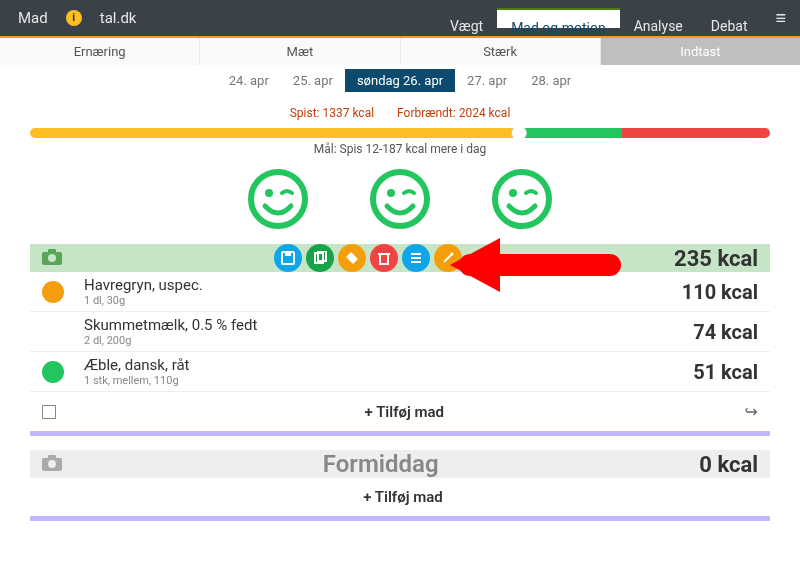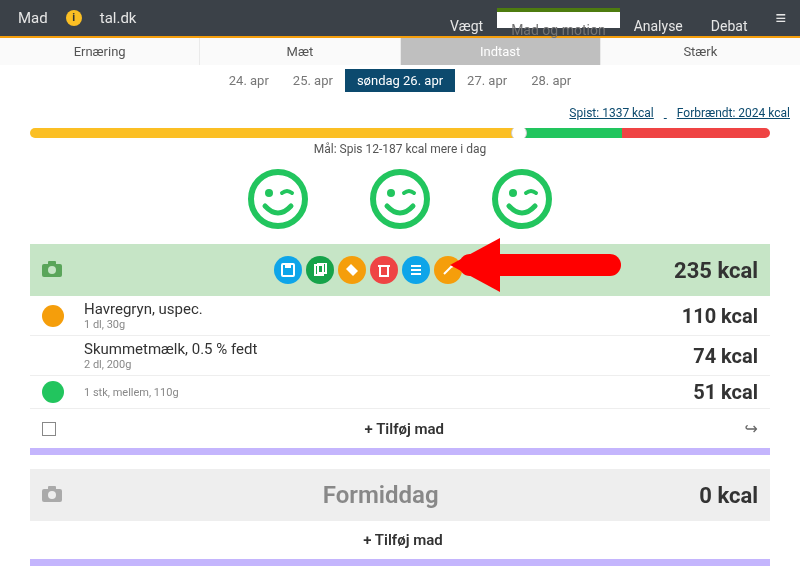--- a/index.html
+++ b/index.html
@@ -4,70 +4,70 @@
 <style>
   * { box-sizing: border-box; margin: 0; padding: 0; font-family: -apple-system, "Segoe UI", Roboto, Arial, sans-serif; }
   body { background: #fff; width: 800px; height: 584px; overflow: hidden; color: #333; }
 
   
   .topnav { background:#3b4148; height:36px; display:flex; align-items:center; color:#e6e6e6; font-size:14px; }
   .brand { padding-left:18px; font-size:15px; display:flex; align-items:center; gap:18px; }
   .brand .o { display:inline-block; width:16px; height:16px; border-radius:50%; background:#fbbf24; color:#333; font-weight:bold; text-align:center; line-height:16px; font-size:11px; }
   .topnav .spacer { flex:1; }
   .topnav .item { padding:0 14px; height:20px; line-height:36px; cursor:pointer; }
-  .topnav .item.active { background:#fff; color:#737373; border-top:4px solid #4d7c0f; }
+  .topnav .item.active { background:#fff; color:#0c4a6e; border-top:2px solid #4d7c0f; }
   .topnav .burger { padding:0 14px; font-size:18px; }
   .orange-line { height:2px; background:#f59e0b; }
 
   
   .subnav { display:flex; font-size:13px; color:#555; }
   .subnav .sitem { flex:1; text-align:center; padding:6px 12px; border-right:1px solid #eaeaea; cursor:pointer; background:#fafafa;}
   .subnav .sitem:last-child { border-right:none; }
   .subnav .sitem.act { background:#bfbfbf; color:#fff; }
 
   .dates { display:flex; justify-content:center; gap:0; color:#777; font-size:13px; padding:4px 0; }
   .dates span { padding:4px 12px; cursor:pointer;}
   .dates span.sel { background:#0c4a6e; color:#fff; }
 
-  .summary { text-align:right; font-size:12px; color:#0c4a6e; padding:10px 0 4px;text-decoration:underline; }
+  .summary { text-align:center; font-size:12px; color:#c2410c; padding:10px 0 4px; }
   .summary span { margin:0 10px; }
 
   .bar { position:relative; height:10px; margin:4px 30px 0; border-radius:6px; overflow:hidden; display:flex;}
   .bar .seg { height:100%; }
   .bar .yellow{background:#fbbf24;}
   .bar .green{background:#22c55e;}
   .bar .red{background:#ef4444;}
   .bar .knob{ position:absolute; top:-3px; width:16px; height:16px; background:#fff; border:1px solid #ccc; border-radius:50%; }
 
   .goal { text-align:center; font-size:12px; color:#555; padding:4px 0 8px; }
 
   .faces { display:flex; justify-content:center; gap:60px; padding:4px 0 14px;}
   .face svg { display:block; }
 
   .content { padding:0 30px; }
 
-  .mealhead { background:#c6e5c6; display:flex; align-items:center; padding:12px 12px; border-radius:0; position:relative; }
+  .mealhead { background:#c6e5c6; display:flex; align-items:center; padding:0 12px; border-radius:0; position:relative; }
   .mealhead.muted { background:#eeeeee; color:#888; margin-top:14px;}
   .cam { color:#5aa55a; font-size:18px; }
   .mealhead .title { flex:1; text-align:center; font-size:24px; font-weight:600; color:#888; }
   .mealhead .kcal { font-size:22px; font-weight:700; color:#333; }
 
   .circles { display:flex; gap:4px; justify-content:center; flex:1;}
   .circ { width:28px; height:28px; border-radius:50%; display:flex; align-items:center; justify-content:center; color:#fff; font-size:14px; cursor:pointer; }
   .cblue{background:#0ea5e9;} .cgreen{background:#16a34a;} .cyellow{background:#f59e0b;} .cred{background:#ef4444;}
 
   .fooditem { display:flex; align-items:center; padding:4px 12px; border-bottom:1px solid #eee; }
   .dot { width:22px; height:22px; border-radius:50%; margin-right:20px; flex-shrink:0;}
   .d-orange{background:#f59e0b;} .d-green{background:#22c55e;} .d-none{visibility:hidden;}
   .food-main { flex:1; }
   .food-name { font-size:15px; color:#333; }
   .food-sub { font-size:11px; color:#888; }
   .food-kcal { font-size:20px; font-weight:700; }
 
-  .addrow { display:flex; align-items:center; padding:10px 12px; border-bottom:7px solid #c4b5fd;}
+  .addrow { display:flex; align-items:center; padding:10px 12px; border-bottom:5px solid #c4b5fd;}
   .addrow .chk { width:14px; height:14px; border:1px solid #888; margin-right:8px;}
   .addrow .txt { flex:1; text-align:center; font-size:15px; color:#333; font-weight:600; }
   .addrow .share { color:#666; font-size:16px; }
 
   
   .arrow { position:absolute; left:440px; top:230px; pointer-events:none; }
 
 </style>
 </head>
 <body>
@@ -83,22 +83,22 @@
   <div class="item active">Mad og motion</div>
   <div class="item">Analyse</div>
   <div class="item">Debat</div>
   <div class="burger">≡</div>
 </div>
 <div class="orange-line"></div>
 
 <div class="subnav">
   <div class="sitem">Ernæring</div>
   <div class="sitem">Mæt</div>
+  <div class="sitem">Stærk</div>
   <div class="sitem act">Indtast</div>
-  <div class="sitem">Stærk</div>
 </div>
 
 <div class="dates">
   <span>24. apr</span>
   <span>25. apr</span>
   <span class="sel">søndag 26. apr</span>
   <span>27. apr</span>
   <span>28. apr</span>
 </div>
 
@@ -206,20 +206,21 @@
     <div class="dot d-none"></div>
     <div class="food-main">
       <div class="food-name">Skummetmælk, 0.5 % fedt</div>
       <div class="food-sub">2 dl, 200g</div>
     </div>
     <div class="food-kcal">74 kcal</div>
   </div>
   <div class="fooditem">
     <div class="dot d-green"></div>
     <div class="food-main">
+      <div class="food-name">Æble, dansk, råt</div>
       <div class="food-sub">1 stk, mellem, 110g</div>
     </div>
     <div class="food-kcal">51 kcal</div>
   </div>
 
   <div class="addrow">
     <div class="chk"></div>
     <div class="txt"><span>+ </span><span>Tilføj mad</span></div>
     <div class="share">↪</div>
   </div>

